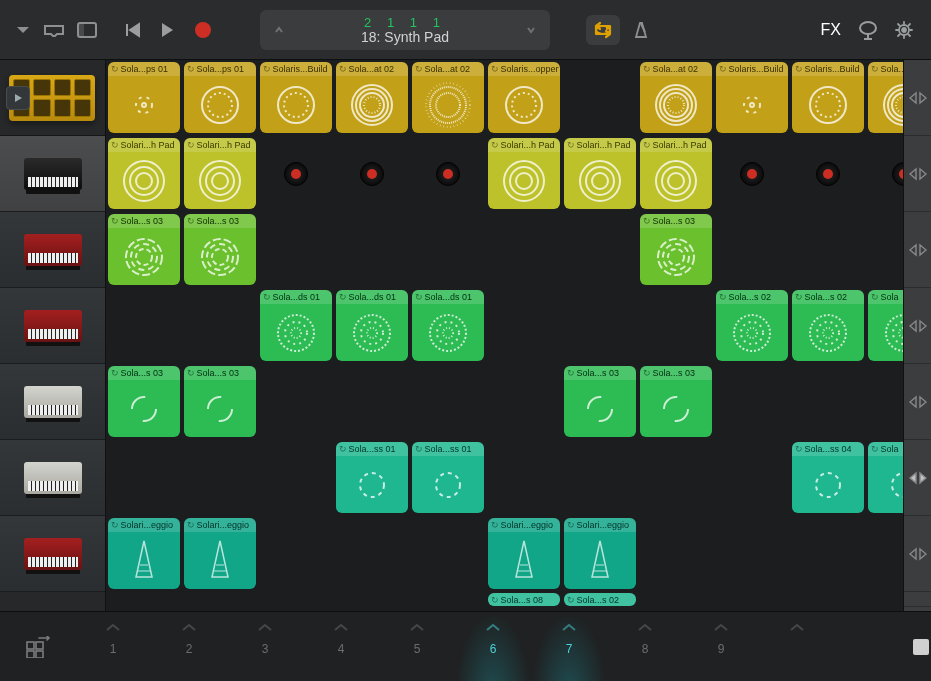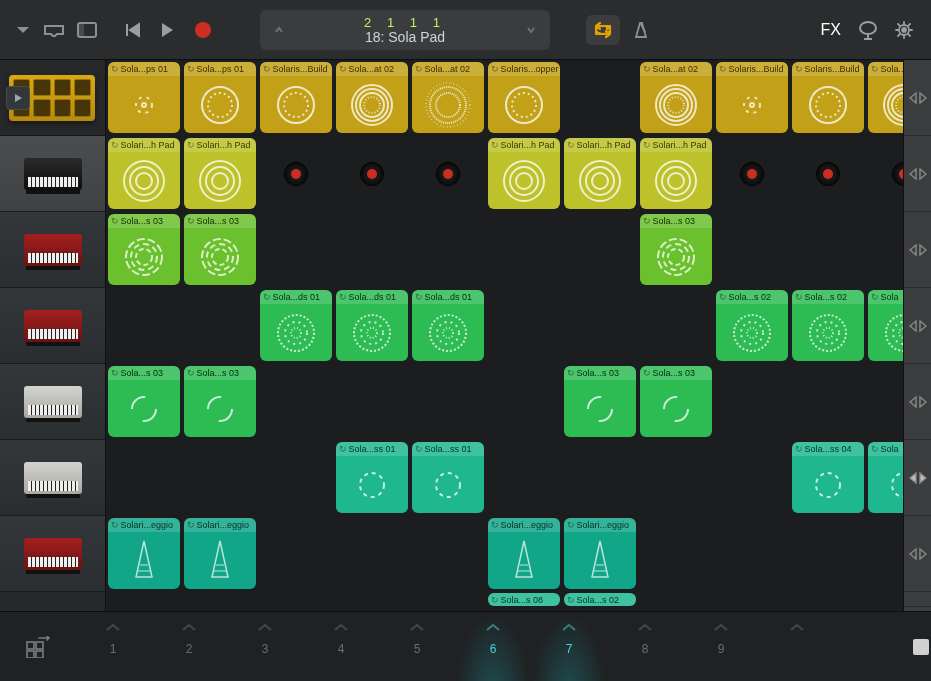--- a/index.html
+++ b/index.html
@@ -29,21 +29,21 @@
   *{box-sizing:border-box;}
   html,body{margin:0;padding:0;width:931px;height:681px;background:var(--bg);font-family:-apple-system,Helvetica,Arial,sans-serif;font-size:11px;color:var(--text);overflow:hidden;}
   
   .header{height:var(--header-h);background:var(--panel);display:flex;align-items:center;padding:0 12px;gap:6px;border-bottom:1px solid #0e0f0f;}
   .hbtn{height:30px;display:flex;align-items:center;justify-content:center;color:#8d9091;cursor:pointer;}
   .hbtn svg{display:block;}
   .spacer{flex:0 0 8px;}
   .lcd{flex:0 0 290px;height:40px;background:#3a3c3d;border-radius:6px;display:flex;align-items:center;justify-content:space-between;padding:0 10px;margin:0 10px;}
   .lcd .arrow{color:#6f7273;width:18px;display:flex;justify-content:center;align-items:center;}
   .lcd-center{flex:1;display:flex;flex-direction:column;align-items:center;line-height:14px;}
-  .lcd-nums{font-size:13px;letter-spacing:6px;color:#bef264;}
+  .lcd-nums{font-size:13px;letter-spacing:6px;color:#22c55e;}
   .lcd-title{font-size:14px;color:#d0d2d3;}
   .loop-btn{width:34px;height:30px;border-radius:6px;background:#3a3c3d;display:flex;align-items:center;justify-content:center;}
   .loop-btn.on svg{stroke:var(--accent);}
   .hgrow{flex:1;}
   .fx-text{font-size:16px;color:#ffffff;padding:0 6px;}
   
   .main{display:flex;height:calc(681px - var(--header-h) - var(--bottom-h));}
   .sidebar{width:var(--sidebar-w);flex:0 0 var(--sidebar-w);background:#262829;border-right:1px solid #111;}
   .track-hdr{height:var(--row-h);border-bottom:1px solid #151617;display:flex;align-items:center;justify-content:flex-end;padding-right:10px;position:relative;}
   .track-row{height:var(--row-h);border-bottom:1px solid var(--sep);display:flex;align-items:center;justify-content:center;background:linear-gradient(#34373a,#2b2e30);}
@@ -130,21 +130,21 @@
     </div>
   <div class="hgrow" style="max-width:20px"></div>
   <div class="lcd">
     <div class="arrow">
         <svg width="14" height="14">
           <path d="M4 9 L7 5 L10 9" fill="none" stroke="#6f7273" stroke-width="2"></path>
         </svg>
       </div>
     <div class="lcd-center">
       <div class="lcd-nums">2  1  1      1</div>
-      <div class="lcd-title">18: Sola Pad</div>
+      <div class="lcd-title">18: Synth Pad</div>
     </div>
     <div class="arrow">
         <svg width="14" height="14">
           <path d="M4 5 L7 9 L10 5" fill="none" stroke="#6f7273" stroke-width="2"></path>
         </svg>
       </div>
   </div>
   <div class="hgrow" style="max-width:14px"></div>
   <div class="loop-btn on">
       <svg width="22" height="18" fill="none" stroke="#e0a000" stroke-width="2.2">

